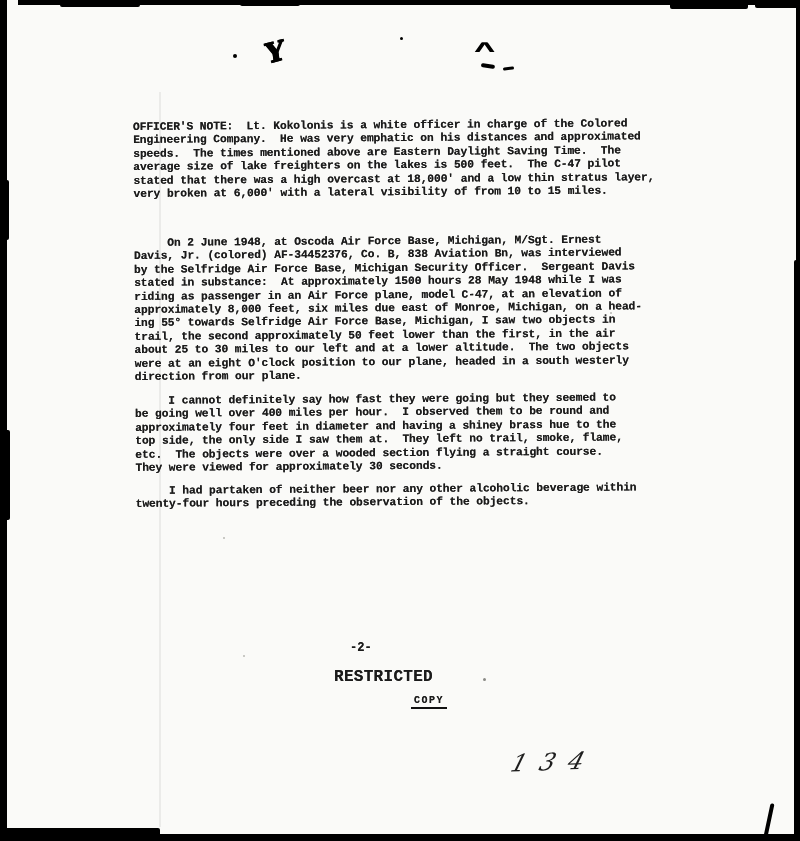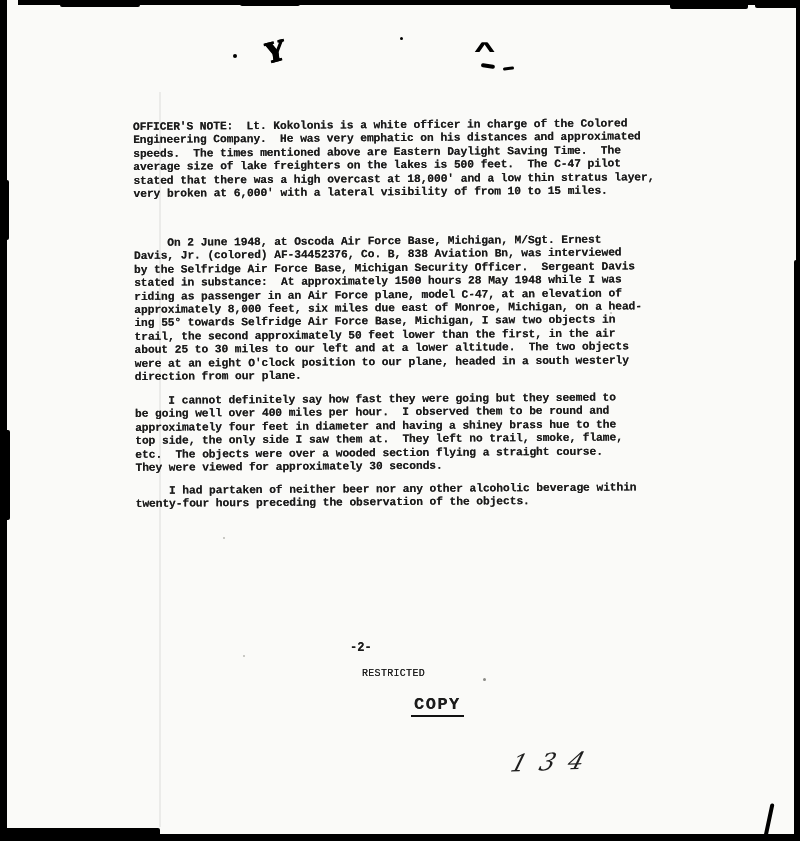--- a/index.html
+++ b/index.html
@@ -35,23 +35,23 @@
     transform:rotate(-0.4deg);transform-origin:133px 120px;
     font-size:11.3px;line-height:13.4px;font-weight:bold;letter-spacing:-0.1px;
     text-shadow:0 0 0.6px rgba(25,25,25,0.8);
   }
   .para{position:absolute;left:0;}
   .line{white-space:pre;}
   .p1{top:120px;} .p2{top:236px;} .p3{top:394px;} .p4{top:484px;}
   
   .page-number{position:absolute;left:350px;top:641px;font-size:12px;font-weight:bold;
          text-shadow:0 0 0.6px rgba(25,25,25,0.8);}
-  .classification{position:absolute;left:334px;top:668px;font-size:10px;font-weight:normal;
-         letter-spacing:0.3px;text-shadow:0 0 0.6px rgba(25,25,25,0.8);margin-left:28px;}
-  .copy-label{position:absolute;left:411px;top:695px;font-size:17px;font-weight:bold;
+  .classification{position:absolute;left:334px;top:668px;font-size:16px;font-weight:bold;
+         letter-spacing:0.3px;text-shadow:0 0 0.6px rgba(25,25,25,0.8);}
+  .copy-label{position:absolute;left:411px;top:695px;font-size:10px;font-weight:bold;
          letter-spacing:1.5px;border-bottom:2px solid #111;padding:0 3px 1px 3px;
          text-shadow:0 0 0.6px rgba(25,25,25,0.8);}
   .handwritten{position:absolute;left:512px;top:748px;
          font-family:"DejaVu Serif",serif;font-style:italic;font-size:24px;font-weight:normal;
          color:#1e1e1e;letter-spacing:13px;transform:skewX(-18deg) rotate(-2deg);}
 </style>
 </head>
 <body>
 
 <div class="scan">

